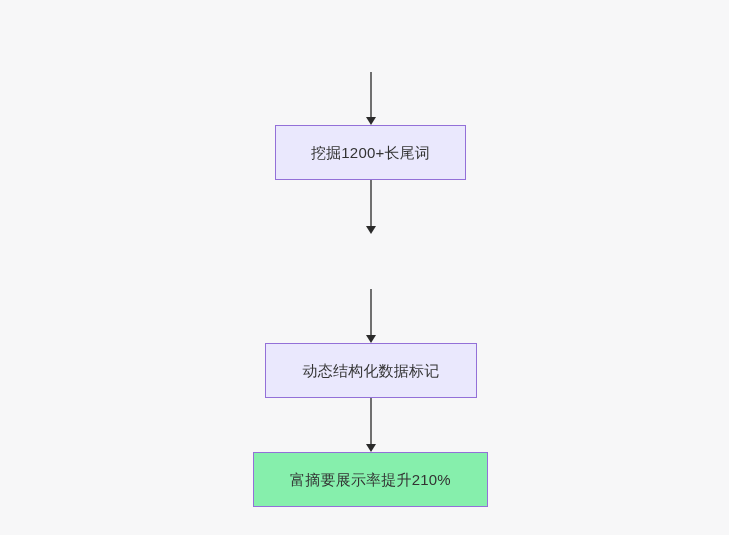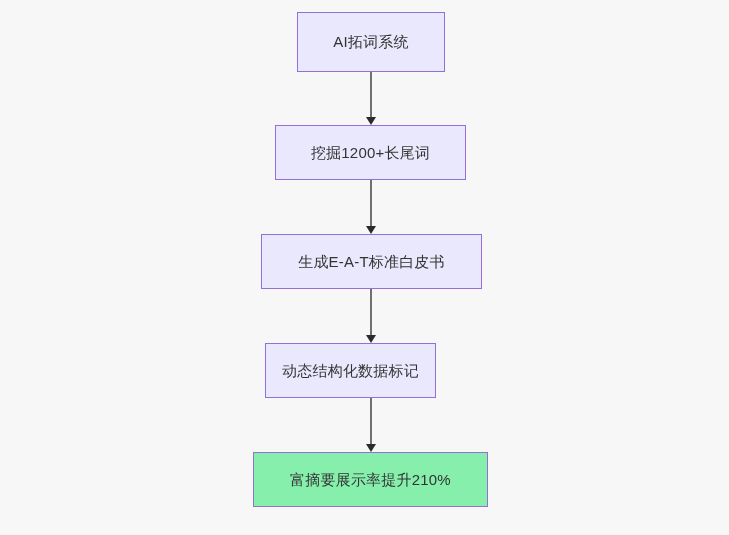--- a/index.html
+++ b/index.html
@@ -74,28 +74,22 @@
       <div class="edge-arrow" style="top: 46px; border-top-color: rgb(43, 43, 43);"></div>
     </div>
     <div class="edge" style="left: 371px; top: 289px;">
       <div class="edge-line" style="height: 46px; background: rgb(112, 112, 112);"></div>
       <div class="edge-arrow" style="top: 46px; border-top-color: rgb(43, 43, 43);"></div>
     </div>
     <div class="edge" style="left: 371px; top: 398px;">
       <div class="edge-line" style="height: 46px; background: rgb(112, 112, 112);"></div>
       <div class="edge-arrow" style="top: 46px; border-top-color: rgb(43, 43, 43);"></div>
     </div>
-    <div class="node" style="left: 297px; top: 12px; width: 148px; height: 60px; background: rgb(234, 232, 253); border-color: rgb(147, 112, 216); color: rgb(51, 51, 51);">
-      <span class="node-label">AI拓词系统</span>
-    </div>
     <div class="node" style="left: 275px; top: 125px; width: 191px; height: 55px; background: rgb(234, 232, 253); border-color: rgb(147, 112, 216); color: rgb(51, 51, 51);">
       <span class="node-label">挖掘1200+长尾词</span>
     </div>
-    <div class="node" style="left: 261px; top: 234px; width: 221px; height: 55px; background: rgb(234, 232, 253); border-color: rgb(147, 112, 216); color: rgb(51, 51, 51);">
-      <span class="node-label">生成E-A-T标准白皮书</span>
-    </div>
-    <div class="node" style="left: 265px; top: 343px; width: 171px; height: 55px; background: rgb(234, 232, 253); border-color: rgb(147, 112, 216); color: rgb(51, 51, 51);">
+    <div class="node" style="left: 265px; top: 343px; width: 212px; height: 55px; background: rgb(234, 232, 253); border-color: rgb(147, 112, 216); color: rgb(51, 51, 51);">
       <span class="node-label">动态结构化数据标记</span>
     </div>
     <div class="node" style="left: 253px; top: 452px; width: 235px; height: 55px; background: #86efac; border-color: rgb(147, 112, 216); color: rgb(51, 51, 51);">
       <span class="node-label">富摘要展示率提升210%</span>
     </div>
   </div>
 
 </body></html>

